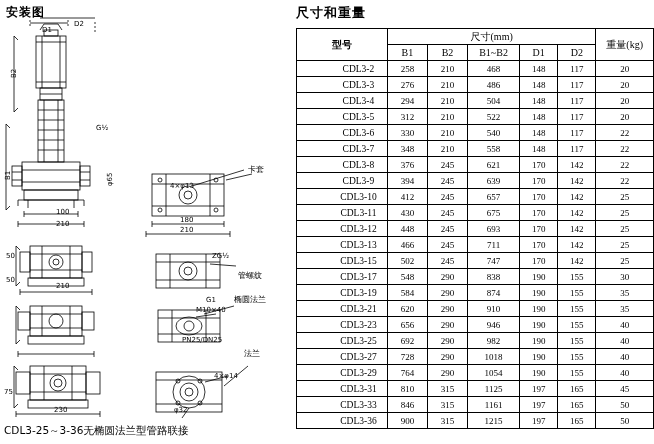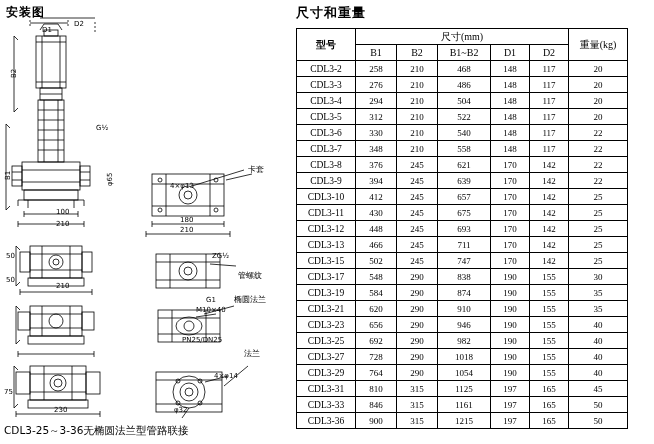--- a/index.html
+++ b/index.html
@@ -53,21 +53,21 @@
   th{font-weight:normal;}
   .c-model{width:58px;}
   .c-b1,.c-b2{width:40px;}
   .c-sum{width:52px;}
   .c-d1,.c-d2{width:38px;}
   .c-w{width:58px;}
   .hdr-model{font-size:10px;font-weight:bold;}
   .hdr-dim{font-size:10px;}
   .hdr-w{font-size:10px;}
   .sub{font-size:10px;}
-  .model-cell{font-size:9.5px;}
+  .model-cell{font-size:9.5px;padding-left:33px;}
 </style>
 </head>
 <body>
 
 <div id="left">
 
   <div class="left-title">安装图</div>
 
   <svg class="dwg" style="left:0;top:14px;" width="288" height="406" viewBox="0 0 288 406">
     <g stroke="#000" fill="none" stroke-width="0.8">

